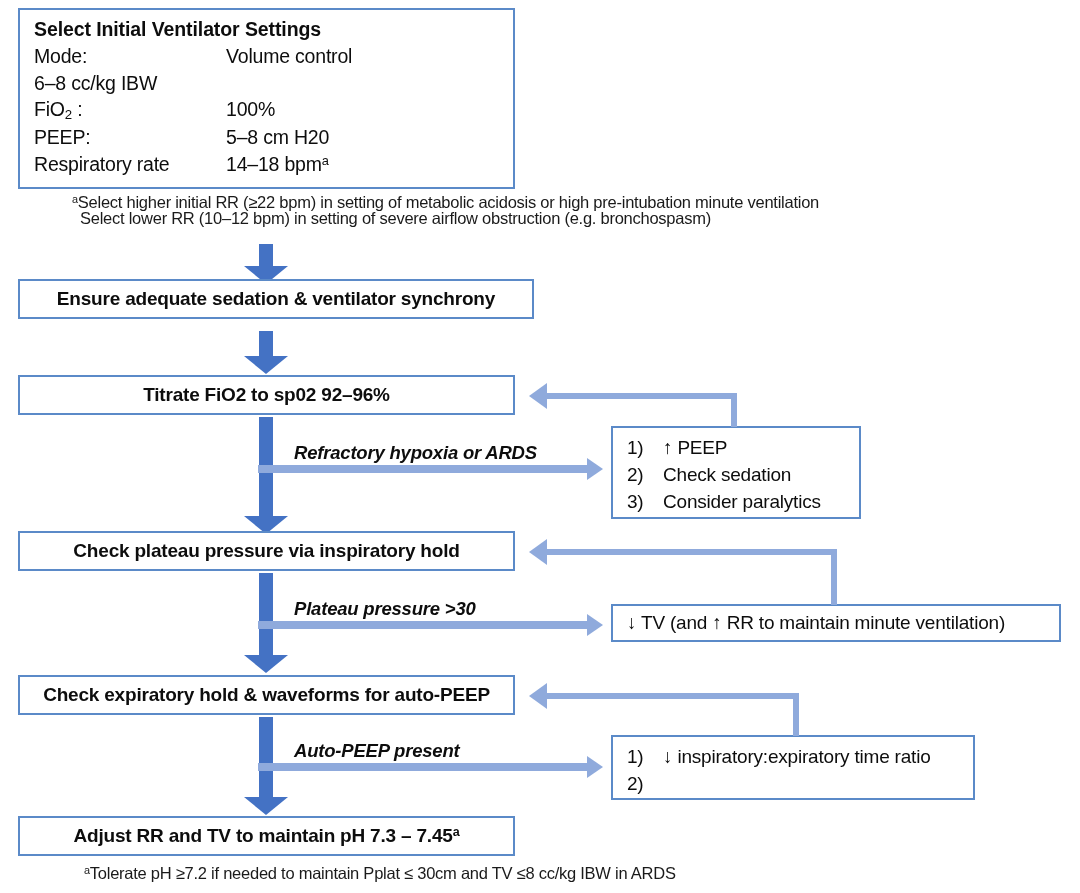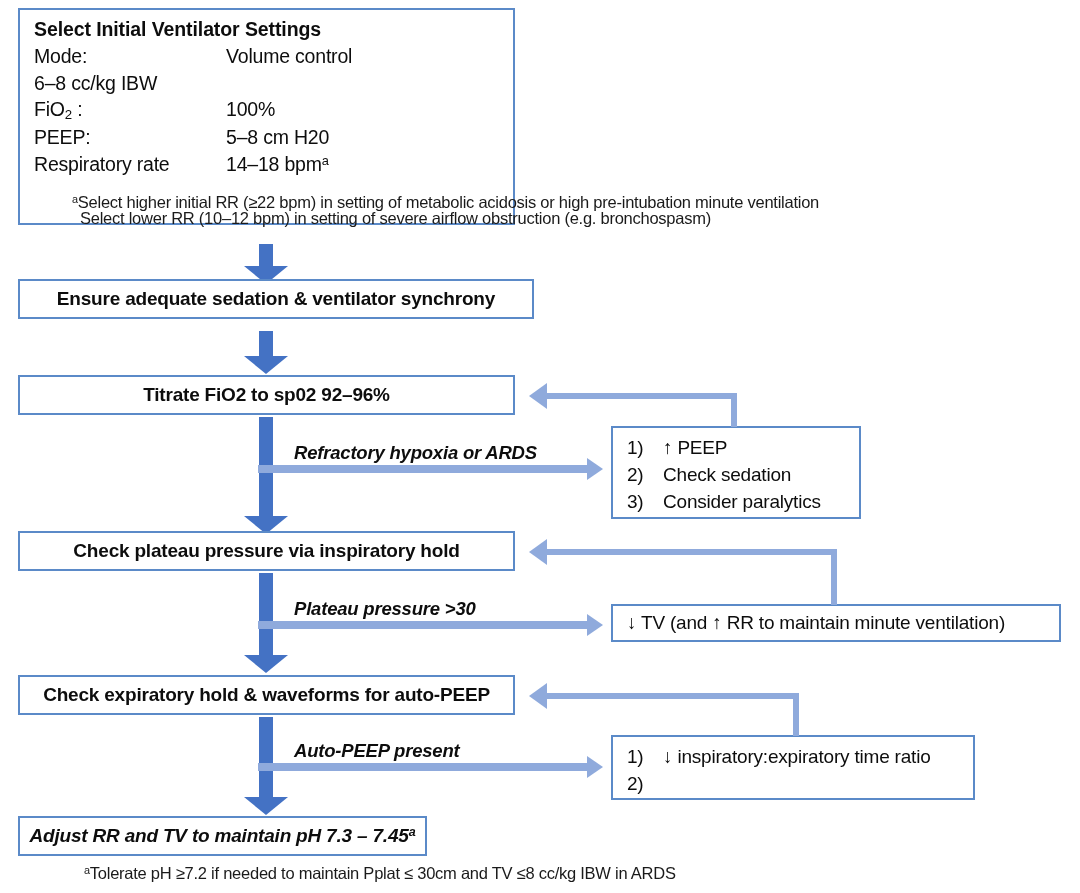--- a/index.html
+++ b/index.html
@@ -137,21 +137,21 @@
     font-size: 18.5px;
     letter-spacing: -0.2px;
     white-space: nowrap;
   }
 </style>
 </head>
 <body>
 
 <div id="canvas">
 
-  <div class="box" style="left:18px; top:8px; width:497px; height:217px; padding:8px 0 8px 14px;">
+  <div class="box" style="left:18px; top:8px; width:497px; height:181px; padding:8px 0 8px 14px;">
     <div class="settings-title">Select Initial Ventilator Settings</div>
 
     <div class="settings-row">
       <span class="settings-label">Mode:</span>
       <span class="settings-value">Volume control</span>
     </div>
 
     <div class="settings-row">
       <span class="settings-value">6–8 cc/kg IBW</span>
     </div>
@@ -276,21 +276,21 @@
       <li>
         <span class="num-marker">2)</span>
       </li>
     </ul>
   </div>
 
   <div class="fb-seg" style="left:793px; top:693px; width:6px; height:43px;"></div>
   <div class="fb-seg" style="left:547px; top:693px; width:252px; height:6px;"></div>
   <div class="fb-head" style="left:529px; top:683px;"></div>
 
-  <div class="box box-main" style="left:18px; top:816px; width:409px; height:40px;font-style:italic;">
+  <div class="box box-main" style="left:18px; top:816px; width:497px; height:40px;">
     <span><span>Adjust RR and TV to maintain pH 7.3 – 7.45</span><sup>a</sup></span>
   </div>
 
   <div class="footnote" style="left:84px; top:862px;">
     <sup>a</sup><span>Tolerate pH ≥7.2 if needed to maintain Pplat ≤ 30cm and TV ≤8 cc/kg IBW in ARDS</span>
   </div>
 
 </div>
 
 </body></html>

